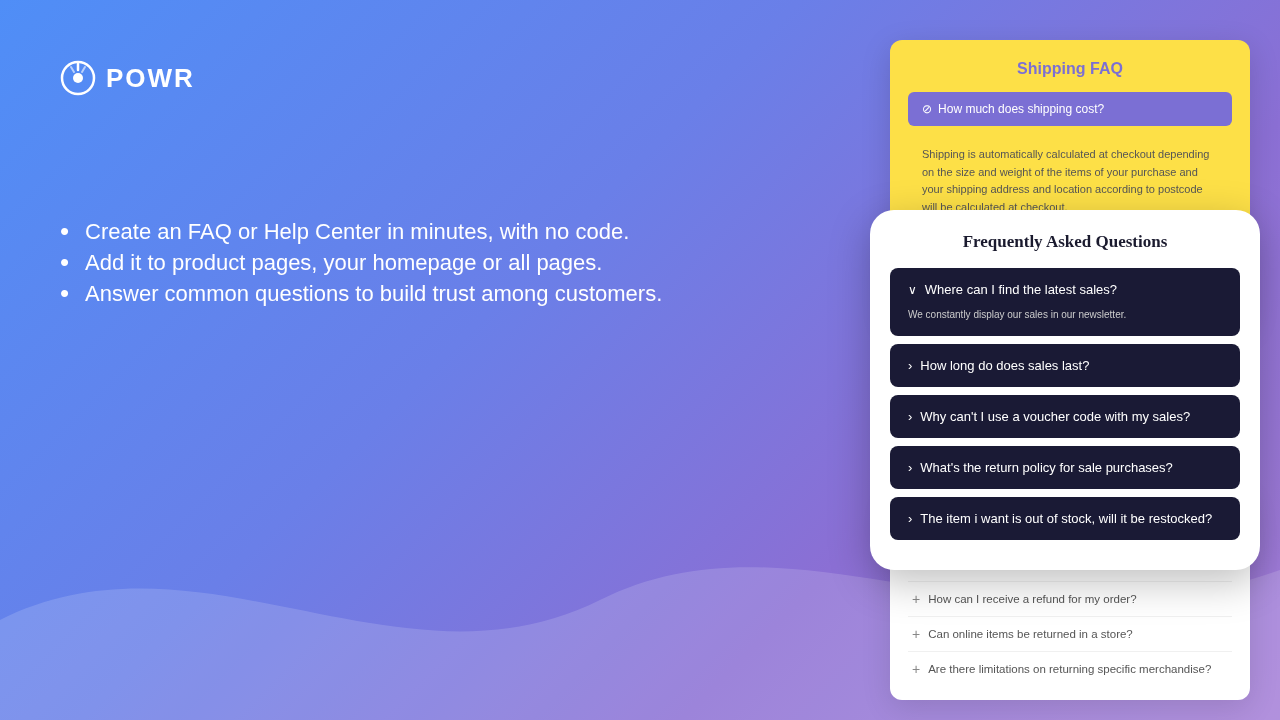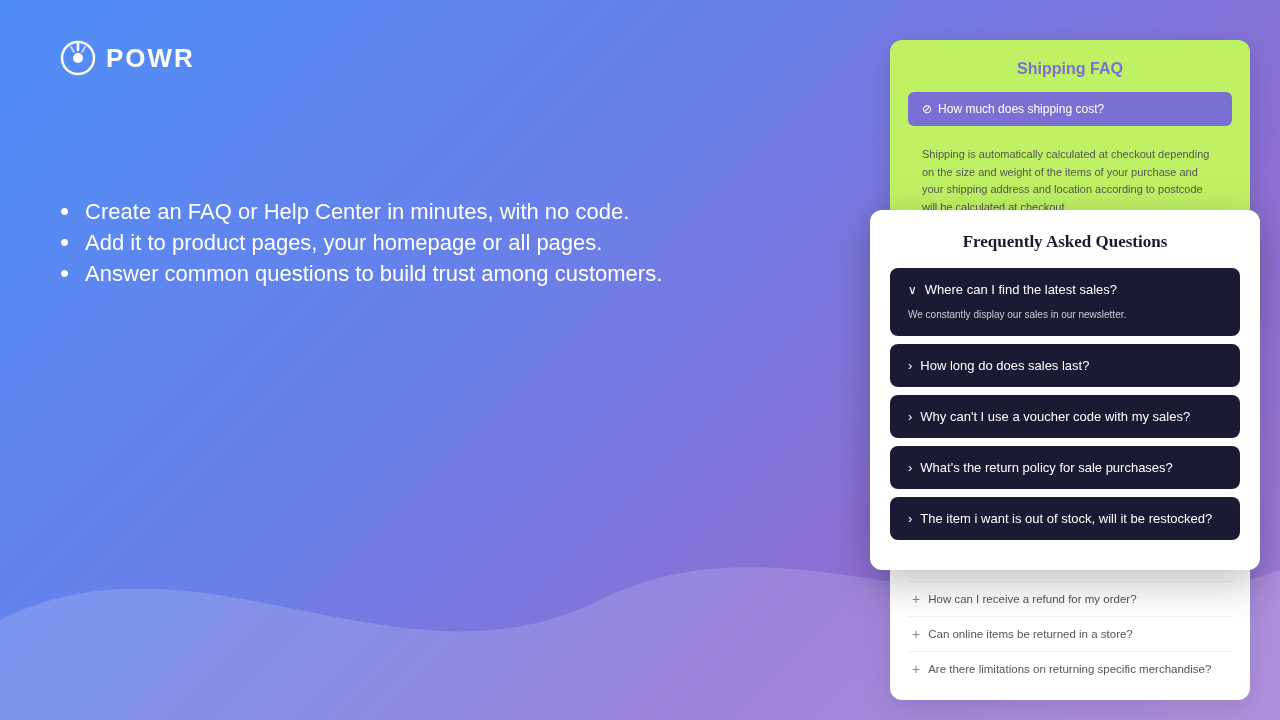--- a/index.html
+++ b/index.html
@@ -24,21 +24,21 @@
       pointer-events: none;
     }
 
     
     .left-section {
       position: absolute;
       top: 0;
       left: 0;
       width: 780px;
       height: 720px;
-      padding: 40px 60px;
+      padding: 60px 60px;
       color: white;
     }
 
     
     .logo {
       display: flex;
       align-items: center;
       gap: 10px;
       margin-bottom: 120px;
     }
@@ -92,21 +92,21 @@
       width: 380px;
       height: 650px;
     }
 
     
     .shipping-faq-card {
       position: absolute;
       top: 0;
       right: 0;
       width: 360px;
-      background: #bef264;
+      background: #fde047;
       border-radius: 12px;
       padding: 20px 18px;
       box-shadow: 0 8px 30px rgba(0,0,0,0.15);
       z-index: 1;
     }
 
     .shipping-faq-title {
       text-align: center;
       font-size: 16px;
       font-weight: 600;
@@ -157,21 +157,21 @@
       opacity: 0.5;
     }
 
     
     .faq-dark-card {
       position: absolute;
       top: 170px;
       left: 0;
       width: 390px;
       background: white;
-      border-radius: 12px;
+      border-radius: 24px;
       padding: 22px 20px;
       box-shadow: 0 12px 40px rgba(0,0,0,0.25);
       z-index: 2;
     }
 
     .faq-dark-title {
       text-align: center;
       font-size: 17px;
       font-weight: 700;
       color: #1a1a2e;

